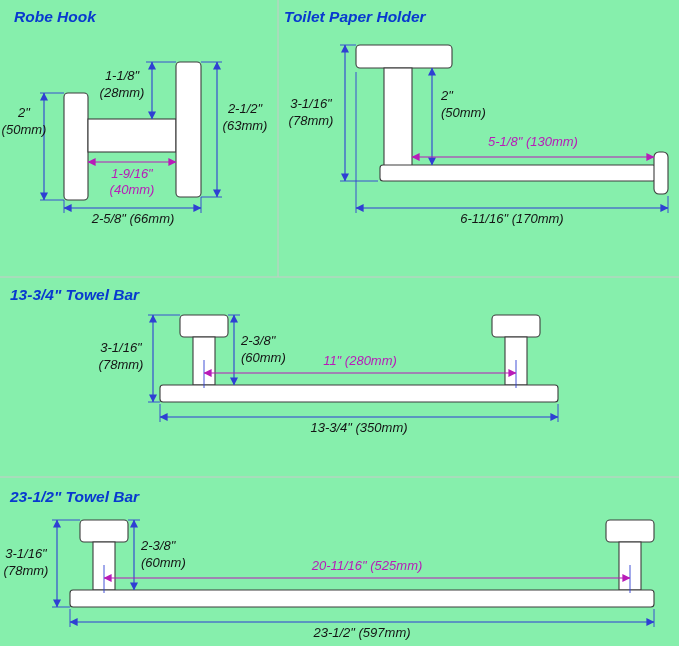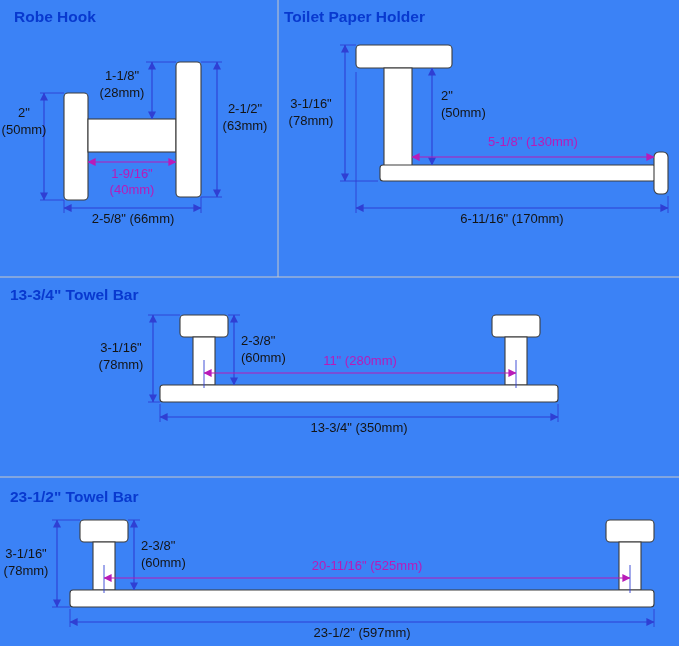--- a/index.html
+++ b/index.html
@@ -1,17 +1,17 @@
 <!DOCTYPE html>
 <html><head>
 <meta charset="utf-8">
 <style>
   html,body{margin:0;padding:0;background:#ffffff;}
-  .canvas{position:relative;width:679px;height:646px;background:#3b82f6;
-          font-family:"Liberation Sans",sans-serif;overflow:hidden;}
+  .canvas{position:relative;width:679px;height:646px;background:#86efac;
+          font-family:"Liberation Sans",sans-serif;overflow:hidden;font-style:italic;}
   svg{display:block;}
   .title{font-family:"Liberation Sans",sans-serif;font-size:15.5px;font-weight:bold;fill:#0839cf;}
   .dim{font-family:"Liberation Sans",sans-serif;font-size:13px;fill:#141414;}
   .mag{fill:#b81bb8;}
   .shape{fill:#ffffff;stroke:#3d3d3d;stroke-width:1.1;}
   .dline{stroke:#2f3fd3;stroke-width:1.1;fill:none;}
   .mline{stroke:#b81bb8;stroke-width:1.1;fill:none;}
   .ext{stroke:#2f3fd3;stroke-width:0.9;fill:none;}
   .divider{stroke:#c9c9c9;stroke-width:1;}
 </style>

